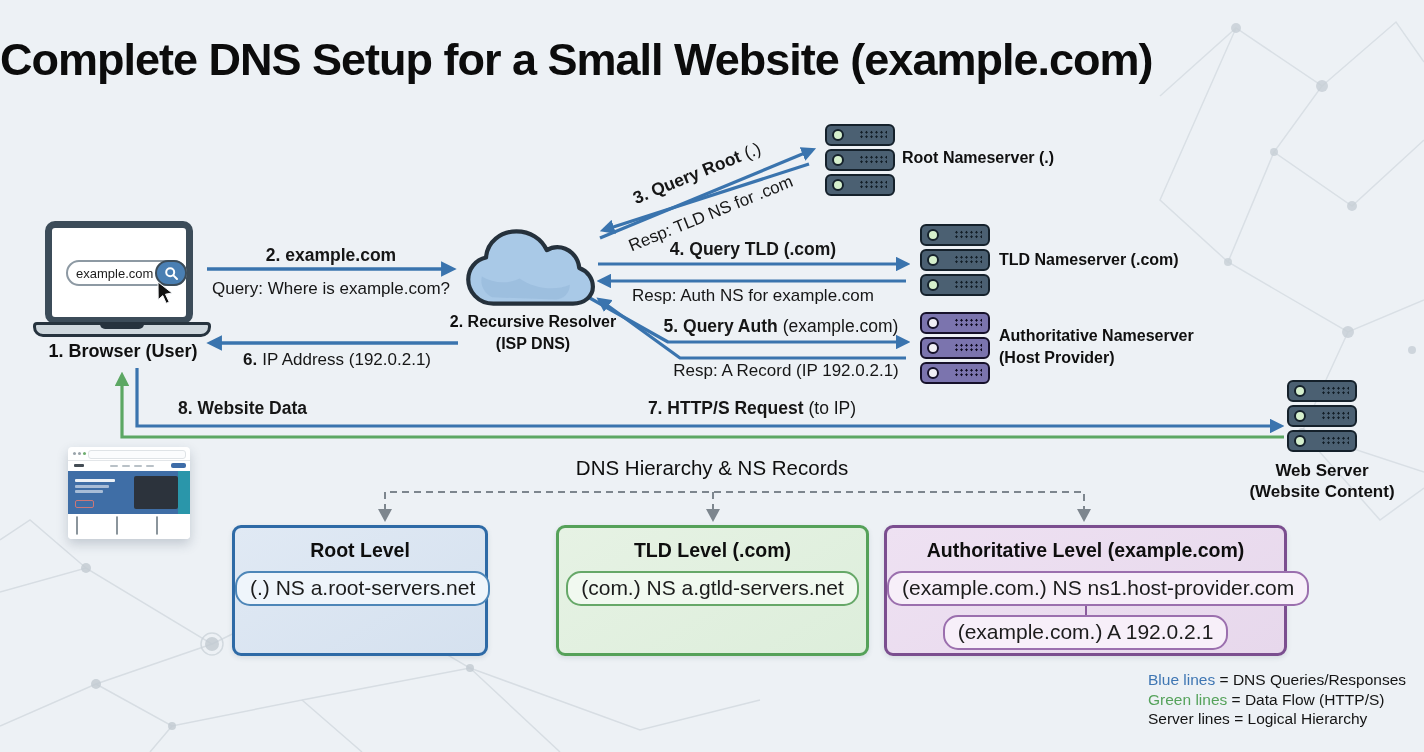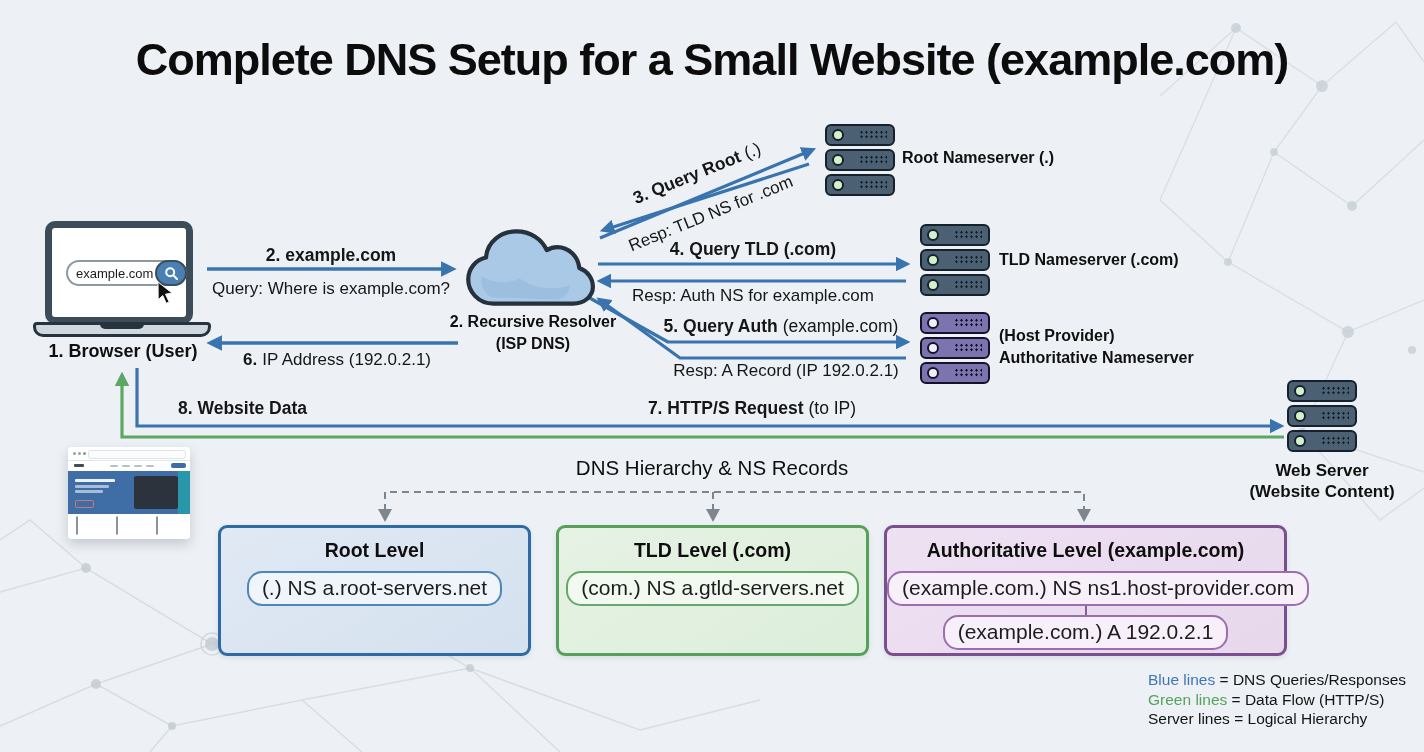--- a/index.html
+++ b/index.html
@@ -3,21 +3,21 @@
 <meta charset="utf-8">
 <style>
   html,body{margin:0;padding:0;background:#e6ebef;}
   .stage{position:relative;width:1424px;height:752px;overflow:hidden;
          background:#edf1f5;font-family:"Liberation Sans",sans-serif;color:#191919;}
   svg{display:block}
   .abs{position:absolute}
   .layer{position:absolute;left:0;top:0;pointer-events:none}
 
   
-  .title{position:absolute;left:0;right:0;top:34px;text-align:center;
+  .title{position:absolute;left:0;right:0;top:34px;
          font-size:45px;font-weight:700;letter-spacing:-1px;color:#0c0c0c;}
 
   
   .q{stroke:var(--query-blue,#3a74ae);fill:none}
   .g{stroke:var(--data-green,#5ca763);fill:none}
   .d{stroke:var(--dashed-gray,#7d868e);fill:none;stroke-dasharray:7 5}
   .mB{fill:var(--query-blue,#3a74ae)}
   .mG{fill:var(--data-green,#5ca763)}
   .tri{fill:var(--dashed-gray,#6f7880)}
 
@@ -77,21 +77,21 @@
   .srv-root{left:825px;top:124px}
   .srv-tld{left:920px;top:224px}
   .srv-auth{left:920px;top:312px}
   .srv-web{left:1287px;top:380px}
 
   
   .hier-title{position:absolute;left:512px;top:456px;width:400px;text-align:center;
       font-size:20.5px;font-weight:400;color:#0e0e0e}
   .box{position:absolute;top:525px;height:131px;border-radius:9px;box-sizing:border-box;
       border:3.5px solid;box-shadow:0 2px 5px rgba(50,70,90,.12)}
-  .box-root{left:218px;width:313px;border-color:#2e6aa6;background:linear-gradient(150deg,#e0e9f4,#d5e1ef)}
+  .box-root{left:232px;width:256px;border-color:#2e6aa6;background:linear-gradient(150deg,#e0e9f4,#d5e1ef)}
   .box-tld{left:556px;width:313px;border-color:#55a159;background:linear-gradient(150deg,#e6f2e4,#ddeedb)}
   .box-auth{left:884px;width:403px;border-color:#7b4e8f;background:linear-gradient(150deg,#eee1f2,#e7d8ec)}
   .box-title{margin-top:11px;text-align:center;font-size:19.5px;font-weight:700;color:#0e0e0e}
   .pill{margin:9px auto 0;width:fit-content;padding:3px 13px 4px;border-radius:15px;
       border:2px solid;font-size:21px;white-space:nowrap;color:#1c1c1c}
   .pill-blue{border-color:#4d86b8;background:#eff5fb}
   .pill-green{border-color:#66a868;background:#f1f9f0}
   .pill-purple{border-color:#9b6fae;background:#f7eff9}
   .pill-link{width:2px;height:9px;background:#8a5c9c;margin:0 auto}
   .box-auth .pill{}
@@ -283,22 +283,22 @@
       </div>
     <div class="unit">
         <span class="led"></span>
         <span class="dots"></span>
       </div>
   </div>
 
   <div class="nlbl l-root">Root Nameserver (.)</div>
   <div class="nlbl l-tld">TLD Nameserver (.com)</div>
   <div class="nlbl l-auth">
+    <div>Authoritative Nameserver</div>
     <div>(Host Provider)</div>
-    <div>Authoritative Nameserver</div>
   </div>
   <div class="nlbl l-web">
     <div>Web Server</div>
     <div>(Website Content)</div>
   </div>
 
   <div class="flbl l-step2">2. example.com</div>
   <div class="flbl l-step2sub">Query: Where is example.com?</div>
   <div class="flbl l-step3">
     <span class="b">3. Query Root</span><span class="r">(.)</span>

